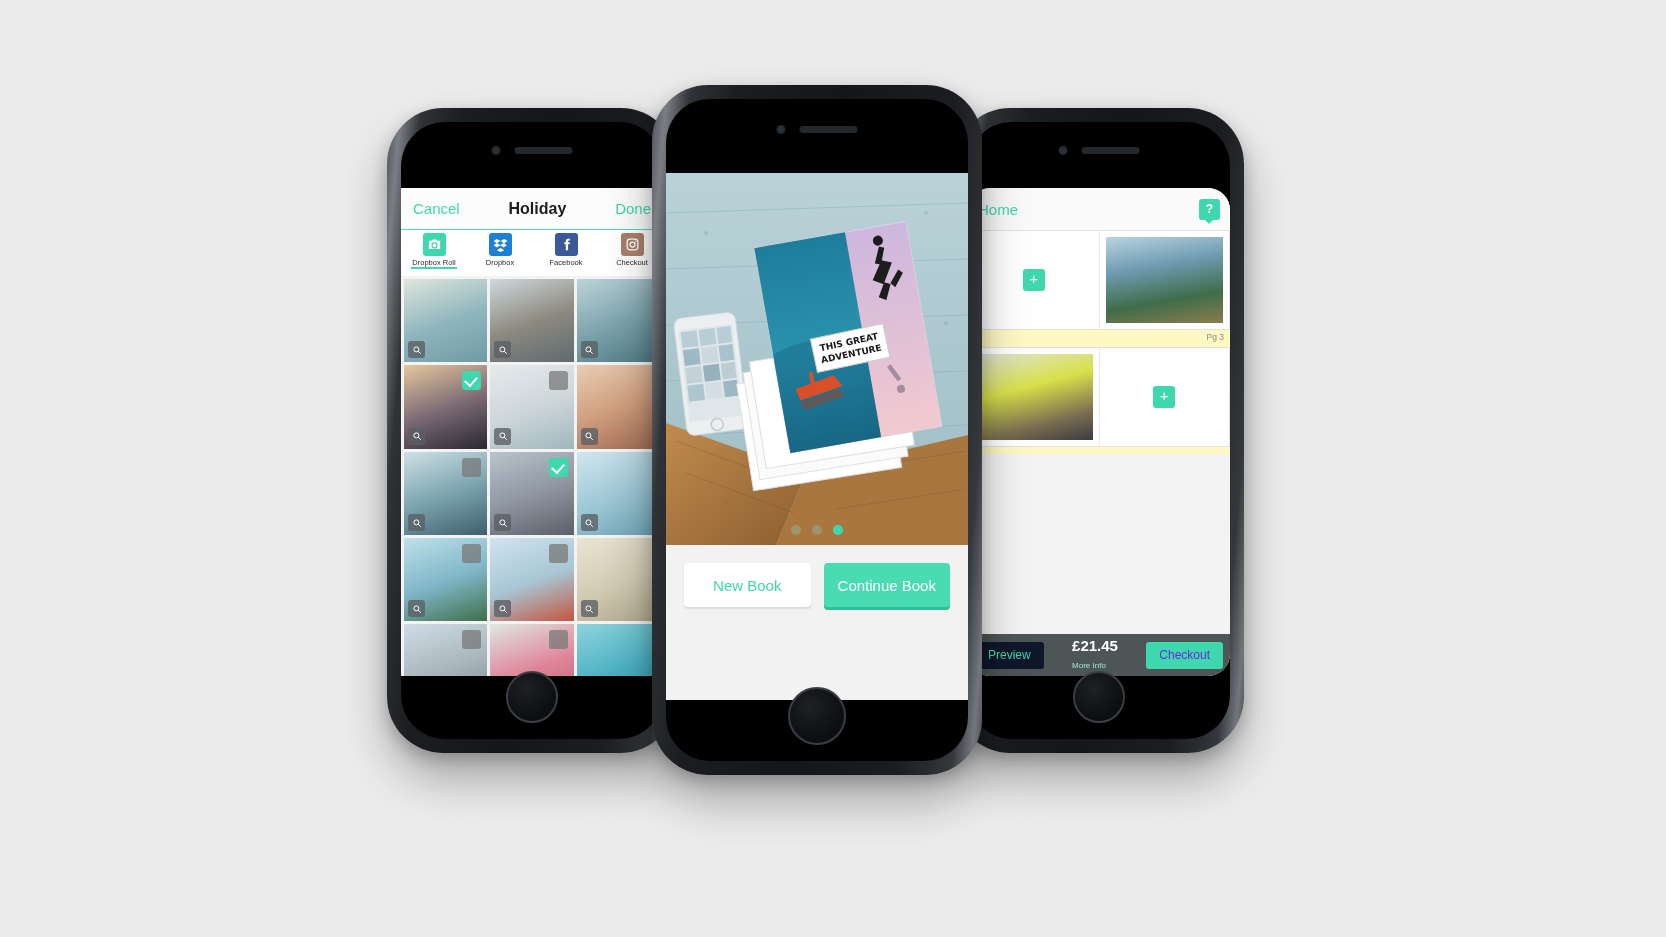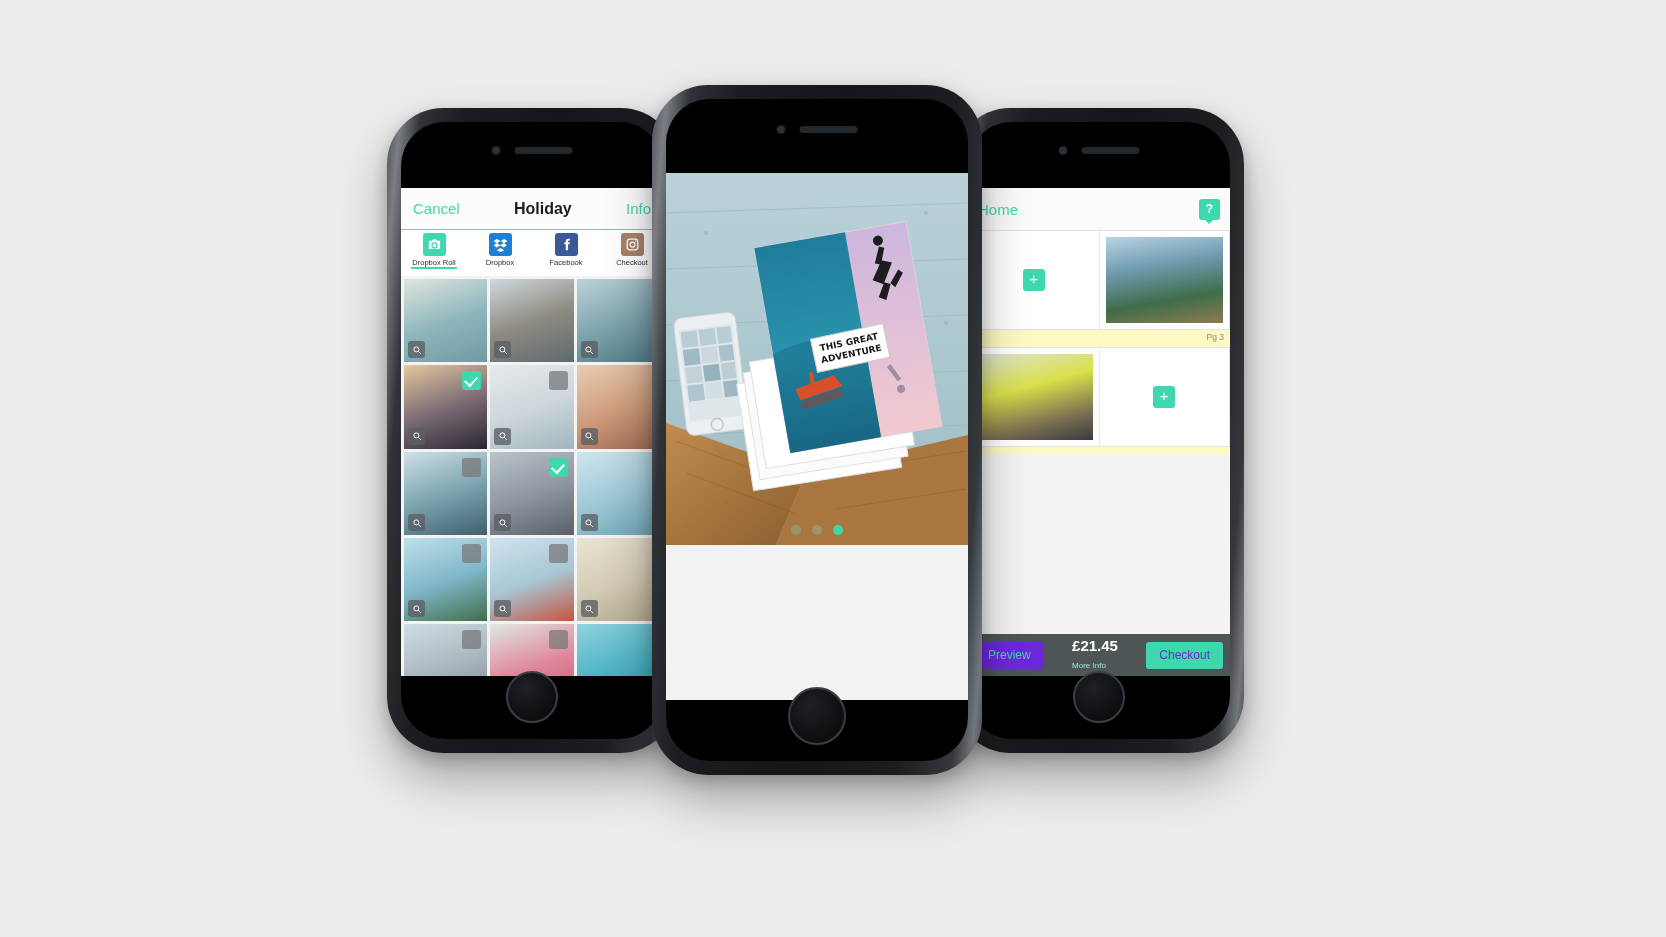--- a/index.html
+++ b/index.html
@@ -43,21 +43,21 @@
 
   
   #phone-left { left: 355px; top: 108px; width: 290px; height: 645px; z-index: 1; }
   #phone-left .phone-speaker { top: 24px; }
   #phone-left .screen { top: 66px; height: 488px; }
   #phone-left .homebtn { bottom: 16px; width: 52px; height: 52px; }
 
   
   #phone-right { left: 922px; top: 108px; width: 290px; height: 645px; z-index: 1; }
   #phone-right .phone-speaker { top: 24px; }
-  #phone-right .screen { top: 66px; height: 488px; }
+  #phone-right .screen { top: 66px; height: 488px; border-radius: 22px; }
   #phone-right .homebtn { bottom: 16px; width: 52px; height: 52px; }
 
   
   #phone-center { left: 620px; top: 85px; width: 330px; height: 690px; z-index: 5; }
   #phone-center .phone-speaker { top: 26px; }
   #phone-center .screen { top: 74px; height: 527px; }
   #phone-center .homebtn { bottom: 16px; width: 58px; height: 58px; }
 
   
   .nav {
@@ -153,21 +153,21 @@
   .dashed { border:1px dashed #c6c6c6; background:#fff; }
   .bottombar {
     position:absolute; left:0; right:0; bottom:0; height:42px;
     background:#4d5557; display:flex; align-items:center;
     justify-content:space-between; padding:0 7px;
   }
   .bb-btn {
     height:27px; padding:0 13px; border-radius:3px; font-size:12px;
     display:flex; align-items:center; justify-content:center;
   }
-  .bb-light { background:#6d28d9; color:#3fd8ae; }
+  .bb-light { background:#0f172a; color:#3fd8ae; }
   .bb-primary { background:#3fd8ae; color:#6d28d9; }
   .price { color:#fff; line-height:1.05; }
   .price .amt { font-size:15px; font-weight:700; }
   .price .more { font-size:8px; color:#9fe7d0; }
 </style>
 </head>
 <body>
 
 <div class="stage">
 
@@ -176,21 +176,21 @@
       <div class="phone-speaker">
         <span class="cam"></span>
         <span class="grille"></span>
       </div>
 
       <div class="screen">
 
         <div class="nav">
           <span class="nav-btn">Cancel</span>
           <span class="nav-title">Holiday</span>
-          <span class="nav-btn">Info</span>
+          <span class="nav-btn">Done</span>
         </div>
 
         <div class="sources" id="source-tabs">
             <div class="source src-active">
               <span class="src-ico" style="background:#3fd8ae">
                 <svg viewBox="0 0 24 24" width="15" height="15" fill="#fff">
                   <path d="M9 4l-1.2 2H4a1 1 0 00-1 1v11a1 1 0 001 1h16a1 1 0 001-1V7a1 1 0 00-1-1h-3.8L15 4H9zm3 4.5a5 5 0 110 10 5 5 0 010-10zm0 2a3 3 0 100 6 3 3 0 000-6z"></path>
                 </svg>
               </span>
               <span class="src-label">Dropbox Roll</span>
@@ -509,20 +509,24 @@
             </g>
           </svg>
           <div class="dots" id="carousel-dots">
               <span class="dot"></span>
               <span class="dot"></span>
               <span class="dot active"></span>
             </div>
         </div>
 
         <div class="cta">
+          <div class="cta-row">
+            <span class="btn btn-light">New Book</span>
+            <span class="btn btn-primary">Continue Book</span>
+          </div>
         </div>
       </div>
 
       <div class="homebtn"></div>
     </div>
   </div>
 
 </div>
 
 </body></html>

